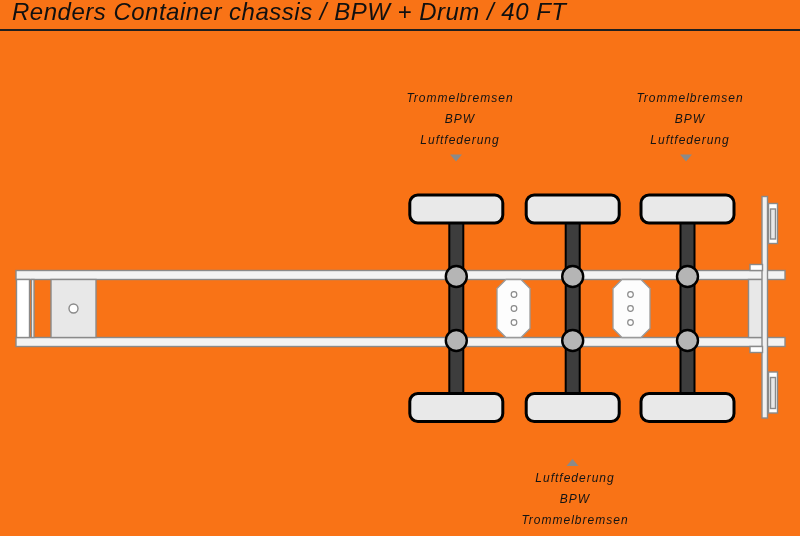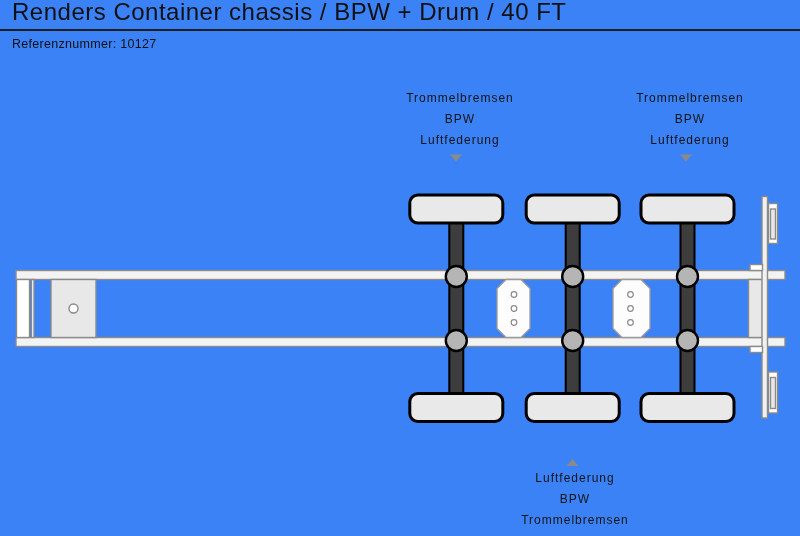--- a/index.html
+++ b/index.html
@@ -1,18 +1,18 @@
 <!DOCTYPE html>
 <html style="--text: #161616; --divider: #1f1f1f; --outline: #8a8a8a; --plate-fill: #e8e8e8; --wheel-fill: #e9e9e9; --axle-fill: #3d3d3d; --hub-fill: #b5b5b5; --arrow: #8a8a8a;"><head>
 <meta charset="utf-8">
 <style>
   html,body{margin:0;padding:0;background:#ffffff;}
   .page{
-    position:relative;width:800px;height:536px;overflow:hidden;background:#3b82f6;
-    font-family:"Liberation Sans",sans-serif;color:var(--text,#161616);
+    position:relative;width:800px;height:536px;overflow:hidden;background:#f97316;
+    font-family:"Liberation Sans",sans-serif;color:var(--text,#161616);font-style:italic;
   }
   .page-title{
     position:absolute;left:12px;top:-1px;font-size:24px;line-height:25px;
     letter-spacing:.5px;white-space:nowrap;color:#101010;
   }
   .divider{position:absolute;left:0;top:29px;width:800px;height:2px;background:var(--divider,#1f1f1f);}
   .ref-row{position:absolute;left:12px;top:36px;font-size:12.5px;line-height:16px;letter-spacing:.3px;color:#101010;white-space:nowrap;}
   .diagram-svg{position:absolute;left:0;top:0;width:800px;height:536px;}
   .spec-label{
     position:absolute;width:220px;text-align:center;
@@ -34,21 +34,20 @@
   .wheel{fill:var(--wheel-fill,#e9e9e9);stroke:#000;stroke-width:3;}
   .arrow{fill:var(--arrow,#8a8a8a);stroke:none;}
 </style>
 </head>
 <body>
 
 <div class="page">
 
   <div class="page-title">Renders Container chassis / BPW + Drum / 40 FT</div>
   <div class="divider"></div>
-  <div class="ref-row"><span>Referenznummer:</span> <span>10127</span></div>
 
   <svg class="diagram-svg" viewBox="0 0 800 536">
 
     <g>
       <rect class="rail" x="16" y="270.5" width="769" height="9"></rect>
       <rect class="rail" x="16" y="337.5" width="769" height="9"></rect>
     </g>
 
     <g>
       <rect class="lt" x="16.5" y="279.5" width="13" height="58"></rect>

